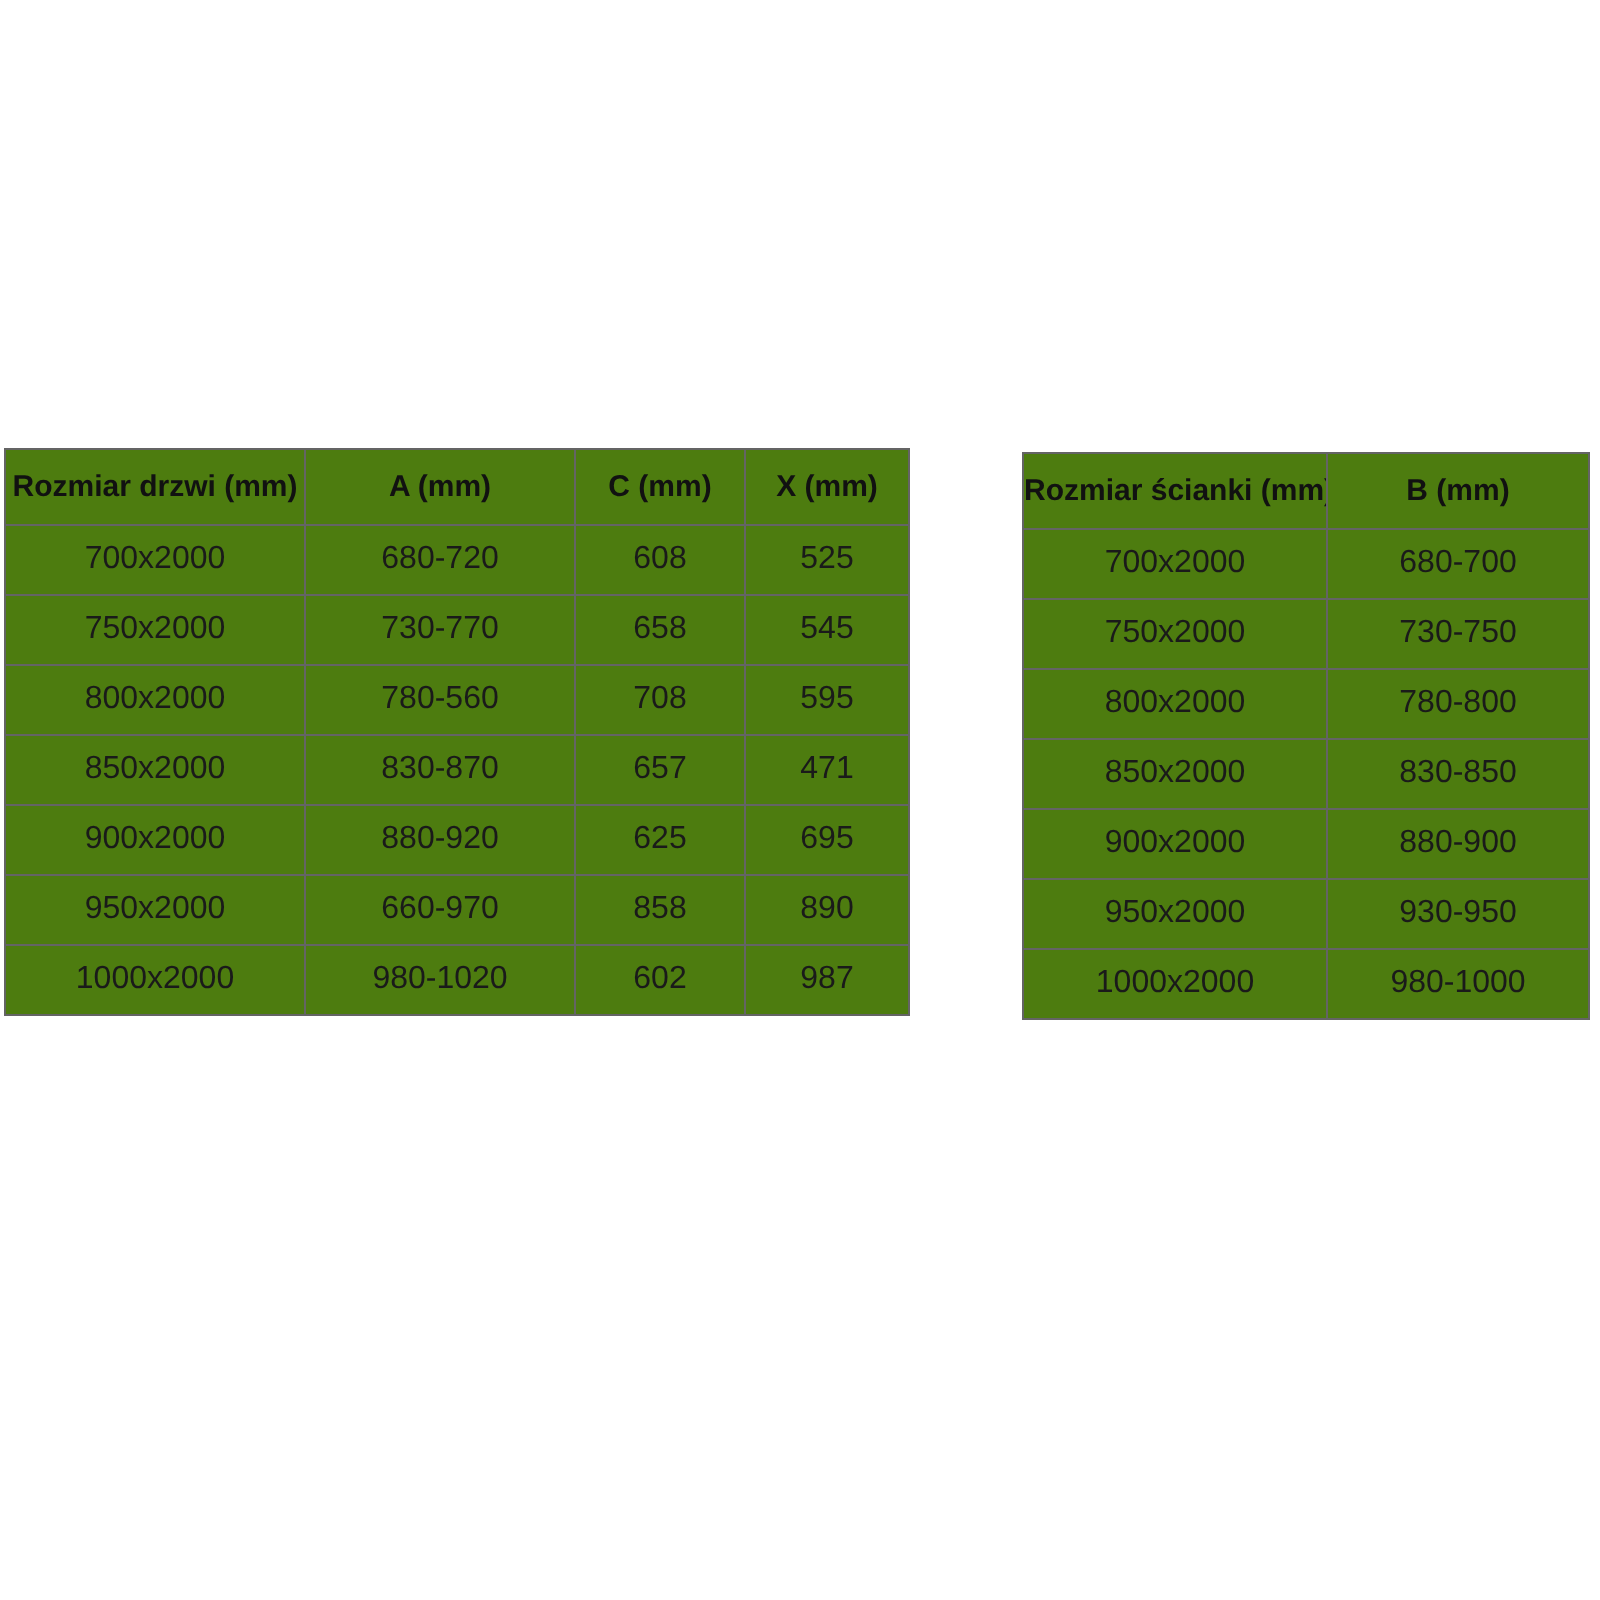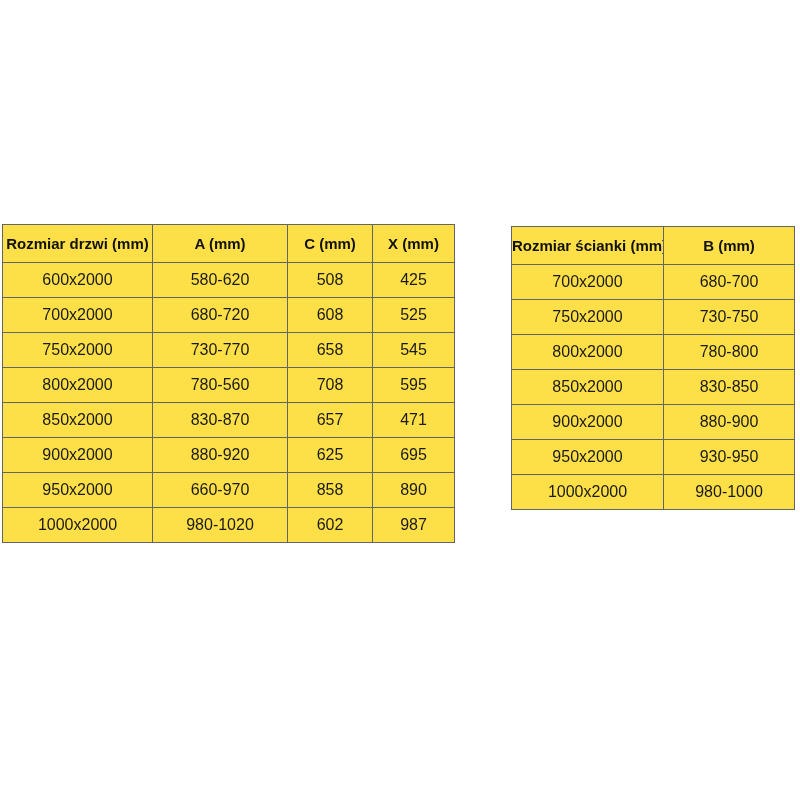--- a/index.html
+++ b/index.html
@@ -9,21 +9,21 @@
     height: 800px;
     background: #ffffff;
     font-family: "Liberation Sans", sans-serif;
     color: #1a1a1a;
     overflow: hidden;
   }
   table.spec-table {
     position: absolute;
     border-collapse: collapse;
     table-layout: fixed;
-    background: #fde047;
+    background: #4d7c0f;
   }
   table.spec-table th, table.spec-table td {
     border: 1px solid #646464;
     text-align: center;
     vertical-align: middle;
     padding: 0;
     overflow: hidden;
     white-space: nowrap;
   }
   table.spec-table th {
@@ -55,26 +55,20 @@
     </colgroup>
     <thead>
       <tr>
         <th>Rozmiar drzwi (mm)</th>
         <th>A (mm)</th>
         <th>C (mm)</th>
         <th>X (mm)</th>
       </tr>
     </thead>
     <tbody>
-      <tr>
-        <td>600x2000</td>
-        <td>580-620</td>
-        <td>508</td>
-        <td>425</td>
-      </tr>
       <tr>
         <td>700x2000</td>
         <td>680-720</td>
         <td>608</td>
         <td>525</td>
       </tr>
       <tr>
         <td>750x2000</td>
         <td>730-770</td>
         <td>658</td>

